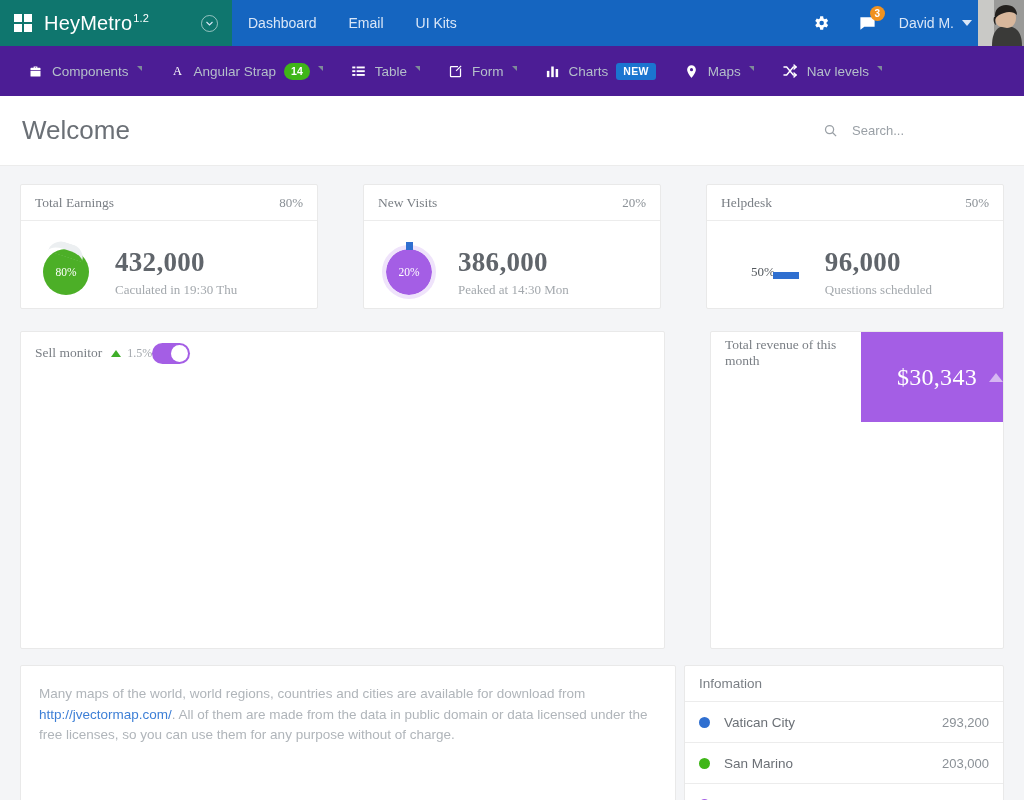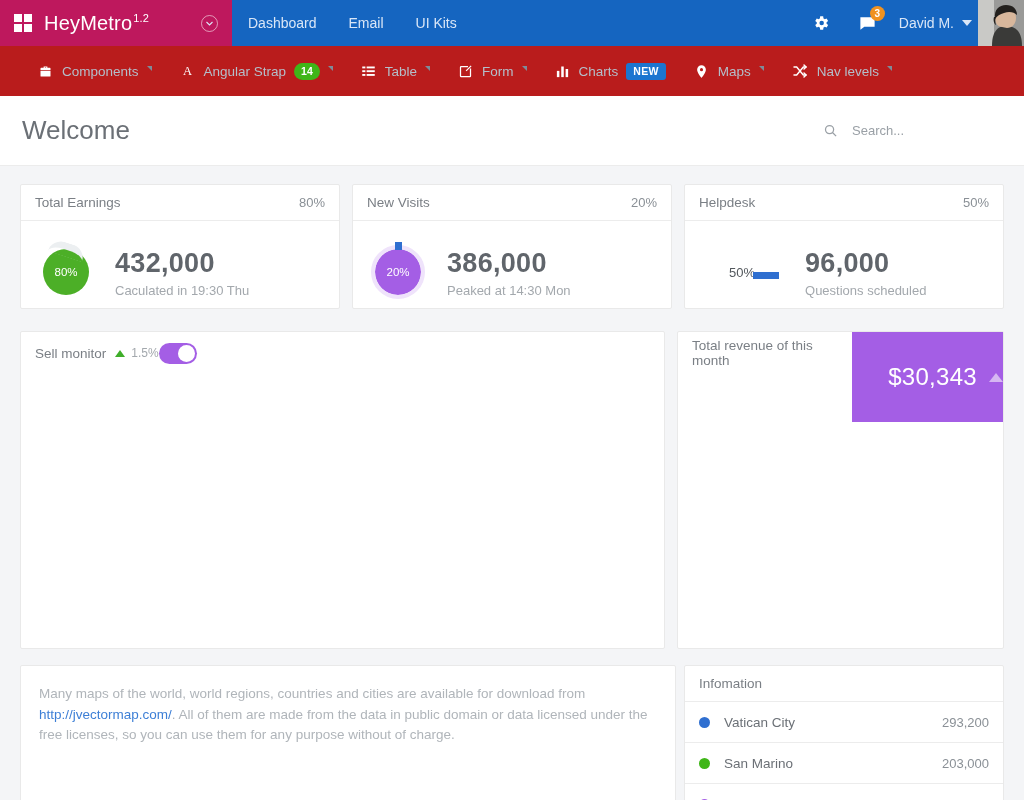--- a/index.html
+++ b/index.html
@@ -12,21 +12,21 @@
 
   
   .topbar {
     height: 46px;
     background: #1565c0;
     display: flex;
     align-items: center;
     position: relative;
   }
   .brand-block {
-    background: #be185d;
+    background: #0f766e;
     height: 46px;
     width: 232px;
     display: flex;
     align-items: center;
     padding-left: 14px;
     flex: 0 0 232px;
   }
   .grid-icon {
     width: 18px; height: 18px;
     display: grid;
@@ -111,24 +111,24 @@
     overflow: hidden;
     background: #2b2b2b;
     position: relative;
     flex: 0 0 46px;
   }
   .avatar svg { display:block; }
 
   
   .subnav {
     height: 50px;
-    background: #b91c1c;
-    display: flex;
-    align-items: center;
-    padding-left: 24px;
+    background: #4c1d95;
+    display: flex;
+    align-items: center;
+    padding-left: 14px;
   }
   .subnav-item {
     display: flex;
     align-items: center;
     color: #9aa7b4;
     font-size: 13.5px;
     padding: 0 14px;
     height: 50px;
     cursor: pointer;
   }
@@ -185,21 +185,21 @@
     font-size: 13px;
     color: #1d4ed8;
     background: transparent;
     width: 150px;
     font-family: "Liberation Sans", sans-serif;
   }
   .searchwrap input::placeholder { color: #9aa0a6; }
 
   
   .content { padding: 18px 20px 0 20px; }
-  .row { display: flex; gap: 12px; }
+  .row { display: flex; gap: 45px; font-family: Liberation Serif, serif; }
 
   .card {
     background: #ffffff;
     border: 1px solid #e9e9e9;
     border-radius: 2px;
   }
   .card-head {
     height: 36px;
     display: flex;
     align-items: center;

